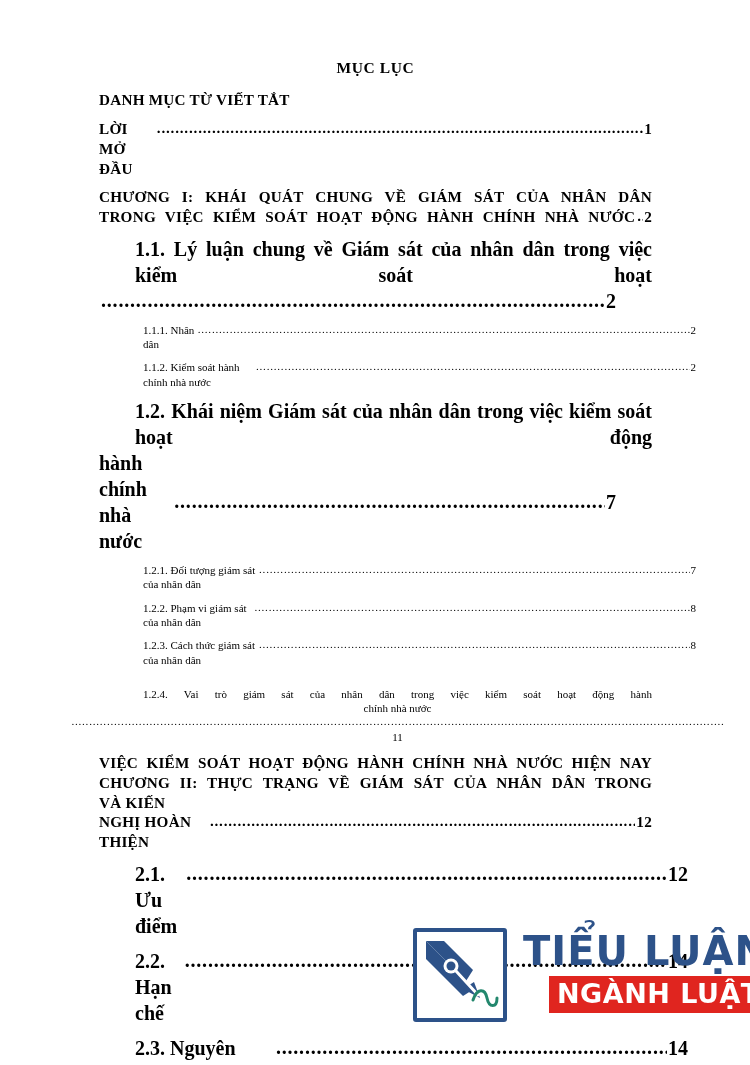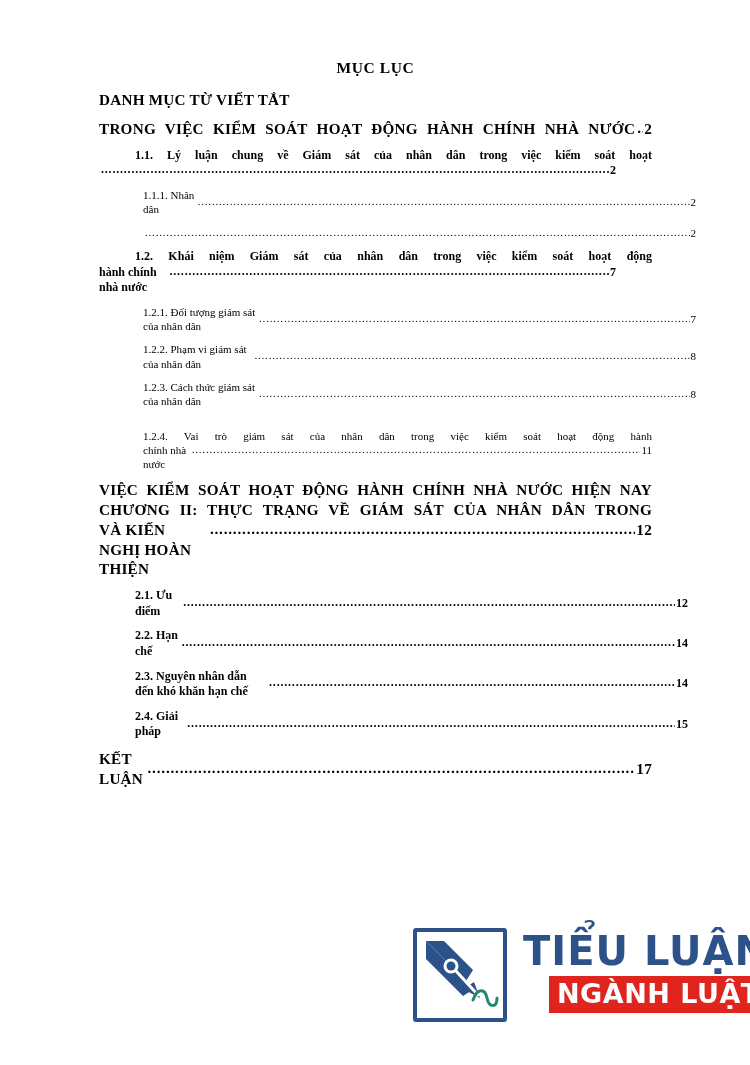--- a/index.html
+++ b/index.html
@@ -37,21 +37,21 @@
     font-weight: bold;
     font-size: 15.5px;
     letter-spacing: 0.6px;
     margin: 0 0 13px 0;
     line-height: 1.25;
   }
 
   
   .toc-row {
     display: flex;
-    align-items: center;
+    align-items: flex-start;
     width: 100%;
     margin-bottom: 0;
     line-height: 1.30;
     margin-top: 8px;
   }
   .toc-label {
     white-space: pre-wrap;
   }
   .leader {
     flex: 1 1 auto;
@@ -73,50 +73,50 @@
 
   
   .lvl-0 {                     
     font-weight: bold;
     font-size: 15.2px;
     letter-spacing: 0.25px;
     margin-bottom: 9px;
   }
   .lvl-1 {                     
     font-weight: bold;
-    font-size: 12px;
+    font-size: 20px;
     margin-bottom: 9px;
   }
   .lvl-2 {                     
     font-size: 11px;
     margin-bottom: 9px;
   }
 
   .indent-1 { padding-left: 36px; }
   .indent-2 { padding-left: 44px; }
 
   
   .wrap-entry { margin-bottom: 9px; }
   .wrap-first {
     display: block;
     text-align: justify;
     text-align-last: justify;
     line-height: 1.30;
   }
   .wrap-last {
     display: flex;
-    align-items: flex-start;
+    align-items: center;
     width: 100%;
     line-height: 1.30;
   }
 
   .hang-1 { padding-left: 36px; }
   .hang-1 .wrap-last { padding-left: 0; margin-left: -36px; }
   .hang-2 { padding-left: 44px; margin-top: 20px; }
-  .hang-2 .wrap-last { padding-left: 0; }
+  .hang-2 .wrap-last { padding-left: 0; flex-direction: column; }
 
   
   .logo {
     position: absolute;
     left: 413px;
     top: 928px;
     width: 300px;
     height: 112px;
     display: flex;
     align-items: flex-start;
@@ -168,22 +168,28 @@
 <div class="page">
 
   <div class="content">
 
     <div class="doc-title">MỤC LỤC</div>
 
     <div class="toc-row lvl-0">
       <span class="toc-label">DANH MỤC TỪ VIẾT TẮT</span>
     </div>
 
+    <div class="toc-row lvl-0">
+      <span class="toc-label">LỜI MỞ ĐẦU</span>
+      <span class="leader"></span>
+      <span class="page-no">1</span>
+    </div>
 
     <div class="wrap-entry lvl-0">
+      <span class="wrap-first">CHƯƠNG I:  KHÁI QUÁT CHUNG VỀ GIÁM SÁT CỦA NHÂN DÂN</span>
       <span class="wrap-last">
         <span class="wrap-first" style="flex:1 1 auto;">TRONG VIỆC KIỂM SOÁT HOẠT ĐỘNG HÀNH CHÍNH NHÀ NƯỚC</span>
         <span class="leader" style="flex:0 0 auto; max-width:6px;"></span>
         <span class="page-no">2</span>
       </span>
     </div>
 
     <div class="wrap-entry lvl-1 hang-1">
       <span class="wrap-first">1.1. Lý luận chung về Giám sát của nhân dân trong việc kiểm soát hoạt</span>
       <span class="wrap-last" style="margin-left:-36px;">
@@ -192,20 +198,21 @@
       </span>
     </div>
 
     <div class="toc-row lvl-2 indent-2">
       <span class="toc-label">1.1.1. Nhân dân</span>
       <span class="leader"></span>
       <span class="page-no">2</span>
     </div>
 
     <div class="toc-row lvl-2 indent-2">
+      <span class="toc-label">1.1.2. Kiểm soát hành chính nhà nước</span>
       <span class="leader"></span>
       <span class="page-no">2</span>
     </div>
 
     <div class="wrap-entry lvl-1 hang-1">
       <span class="wrap-first">1.2. Khái niệm Giám sát của nhân dân trong việc kiểm soát hoạt động</span>
       <span class="wrap-last" style="margin-left:-36px;">
         <span class="toc-label">hành chính nhà nước</span>
         <span class="leader"></span>
         <span class="page-no">7</span>

